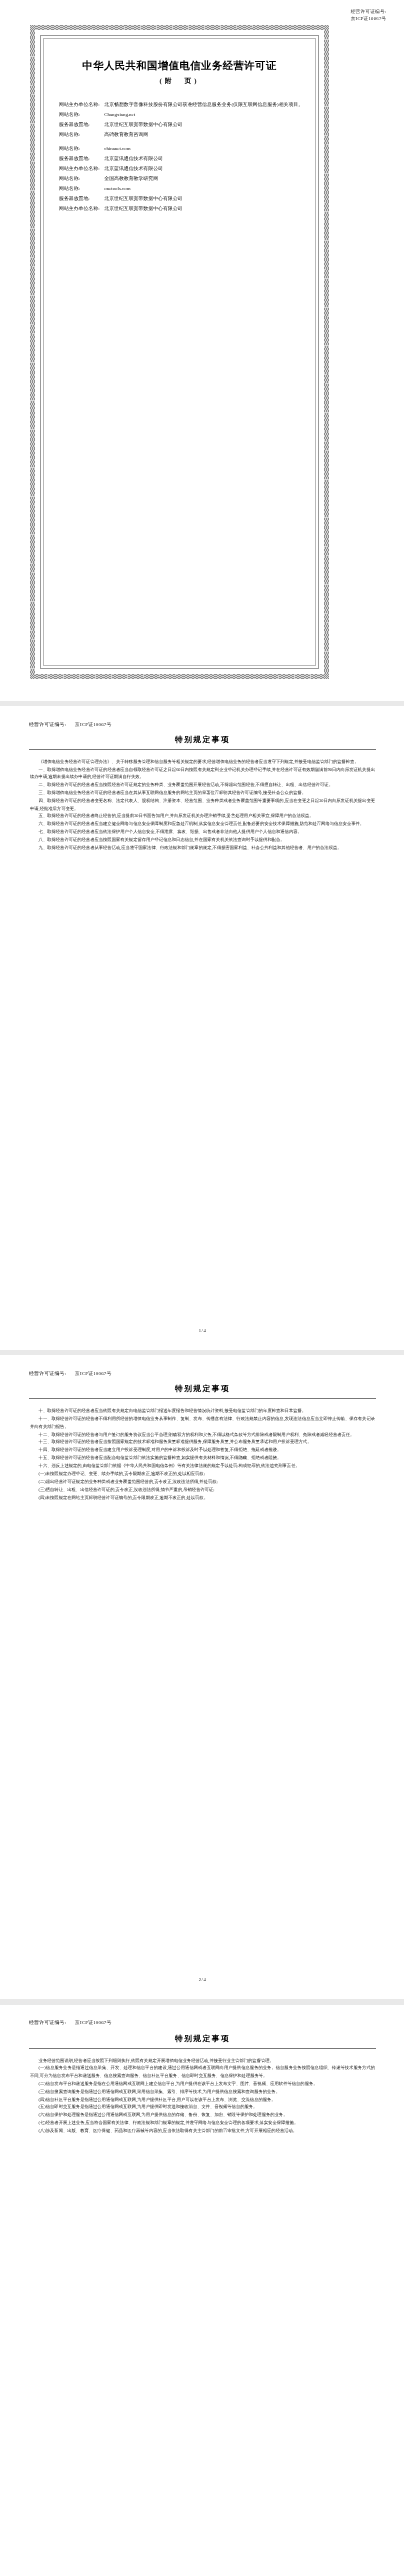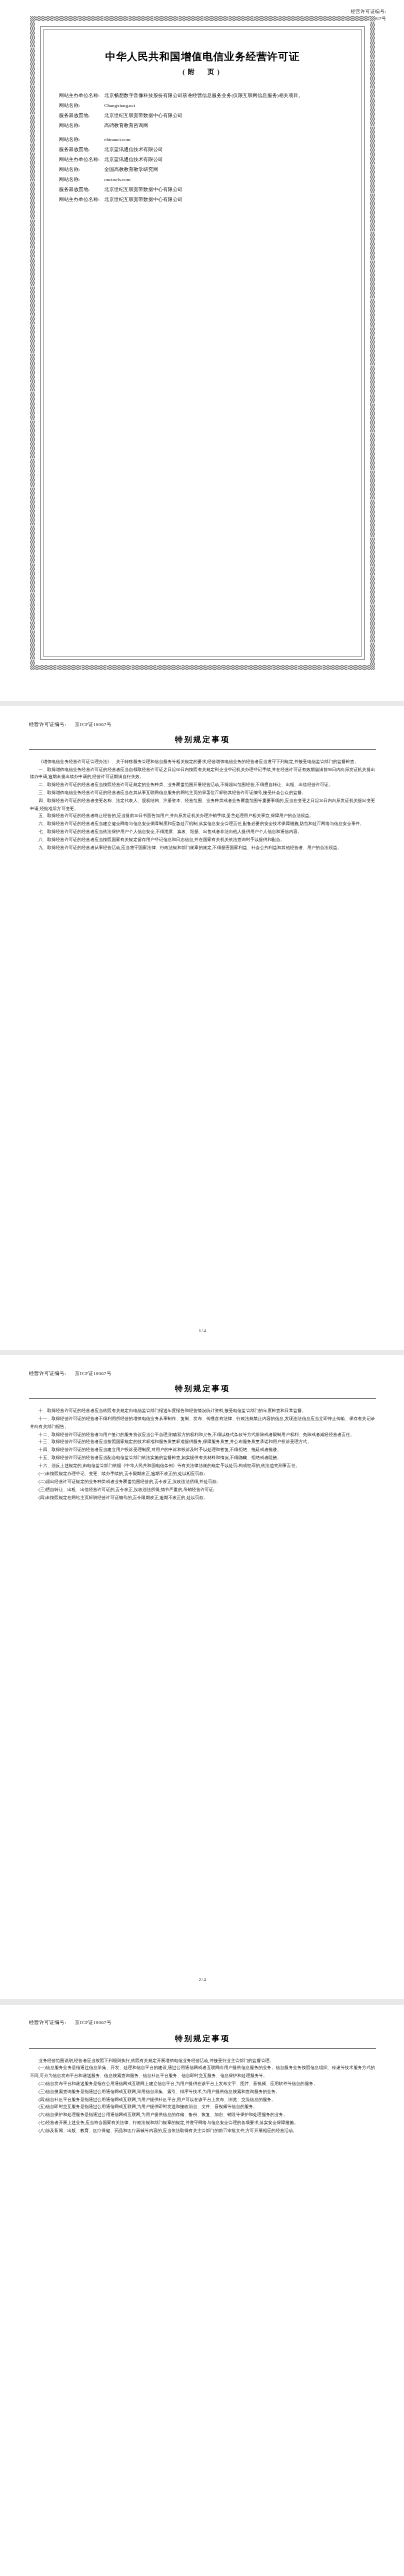--- a/index.html
+++ b/index.html
@@ -32,22 +32,22 @@
     text-align: left;
     font-size: 4.6px;
     line-height: 1.5;
     color: #111;
   }
   .cert-head .lbl { letter-spacing: 0.3px; }
   .cert-head .num { letter-spacing: 0.3px; }
   .cert-frame {
     position: absolute;
     left: 30px;
-    top: 16px;
-    width: 345px;
+    top: 25px;
+    width: 299px;
     height: 654px;
     border: 5.7px solid #6f6f6f;
     border-image: repeating-linear-gradient(45deg,#8d8d8d 0 1.5px,#d8d8d8 1.5px 3.1px) 11;
     box-sizing: border-box;
     background: #fff;
   }
   .cert-frame-inner {
     position: absolute;
     left: 5.2px;
     top: 5.2px;

